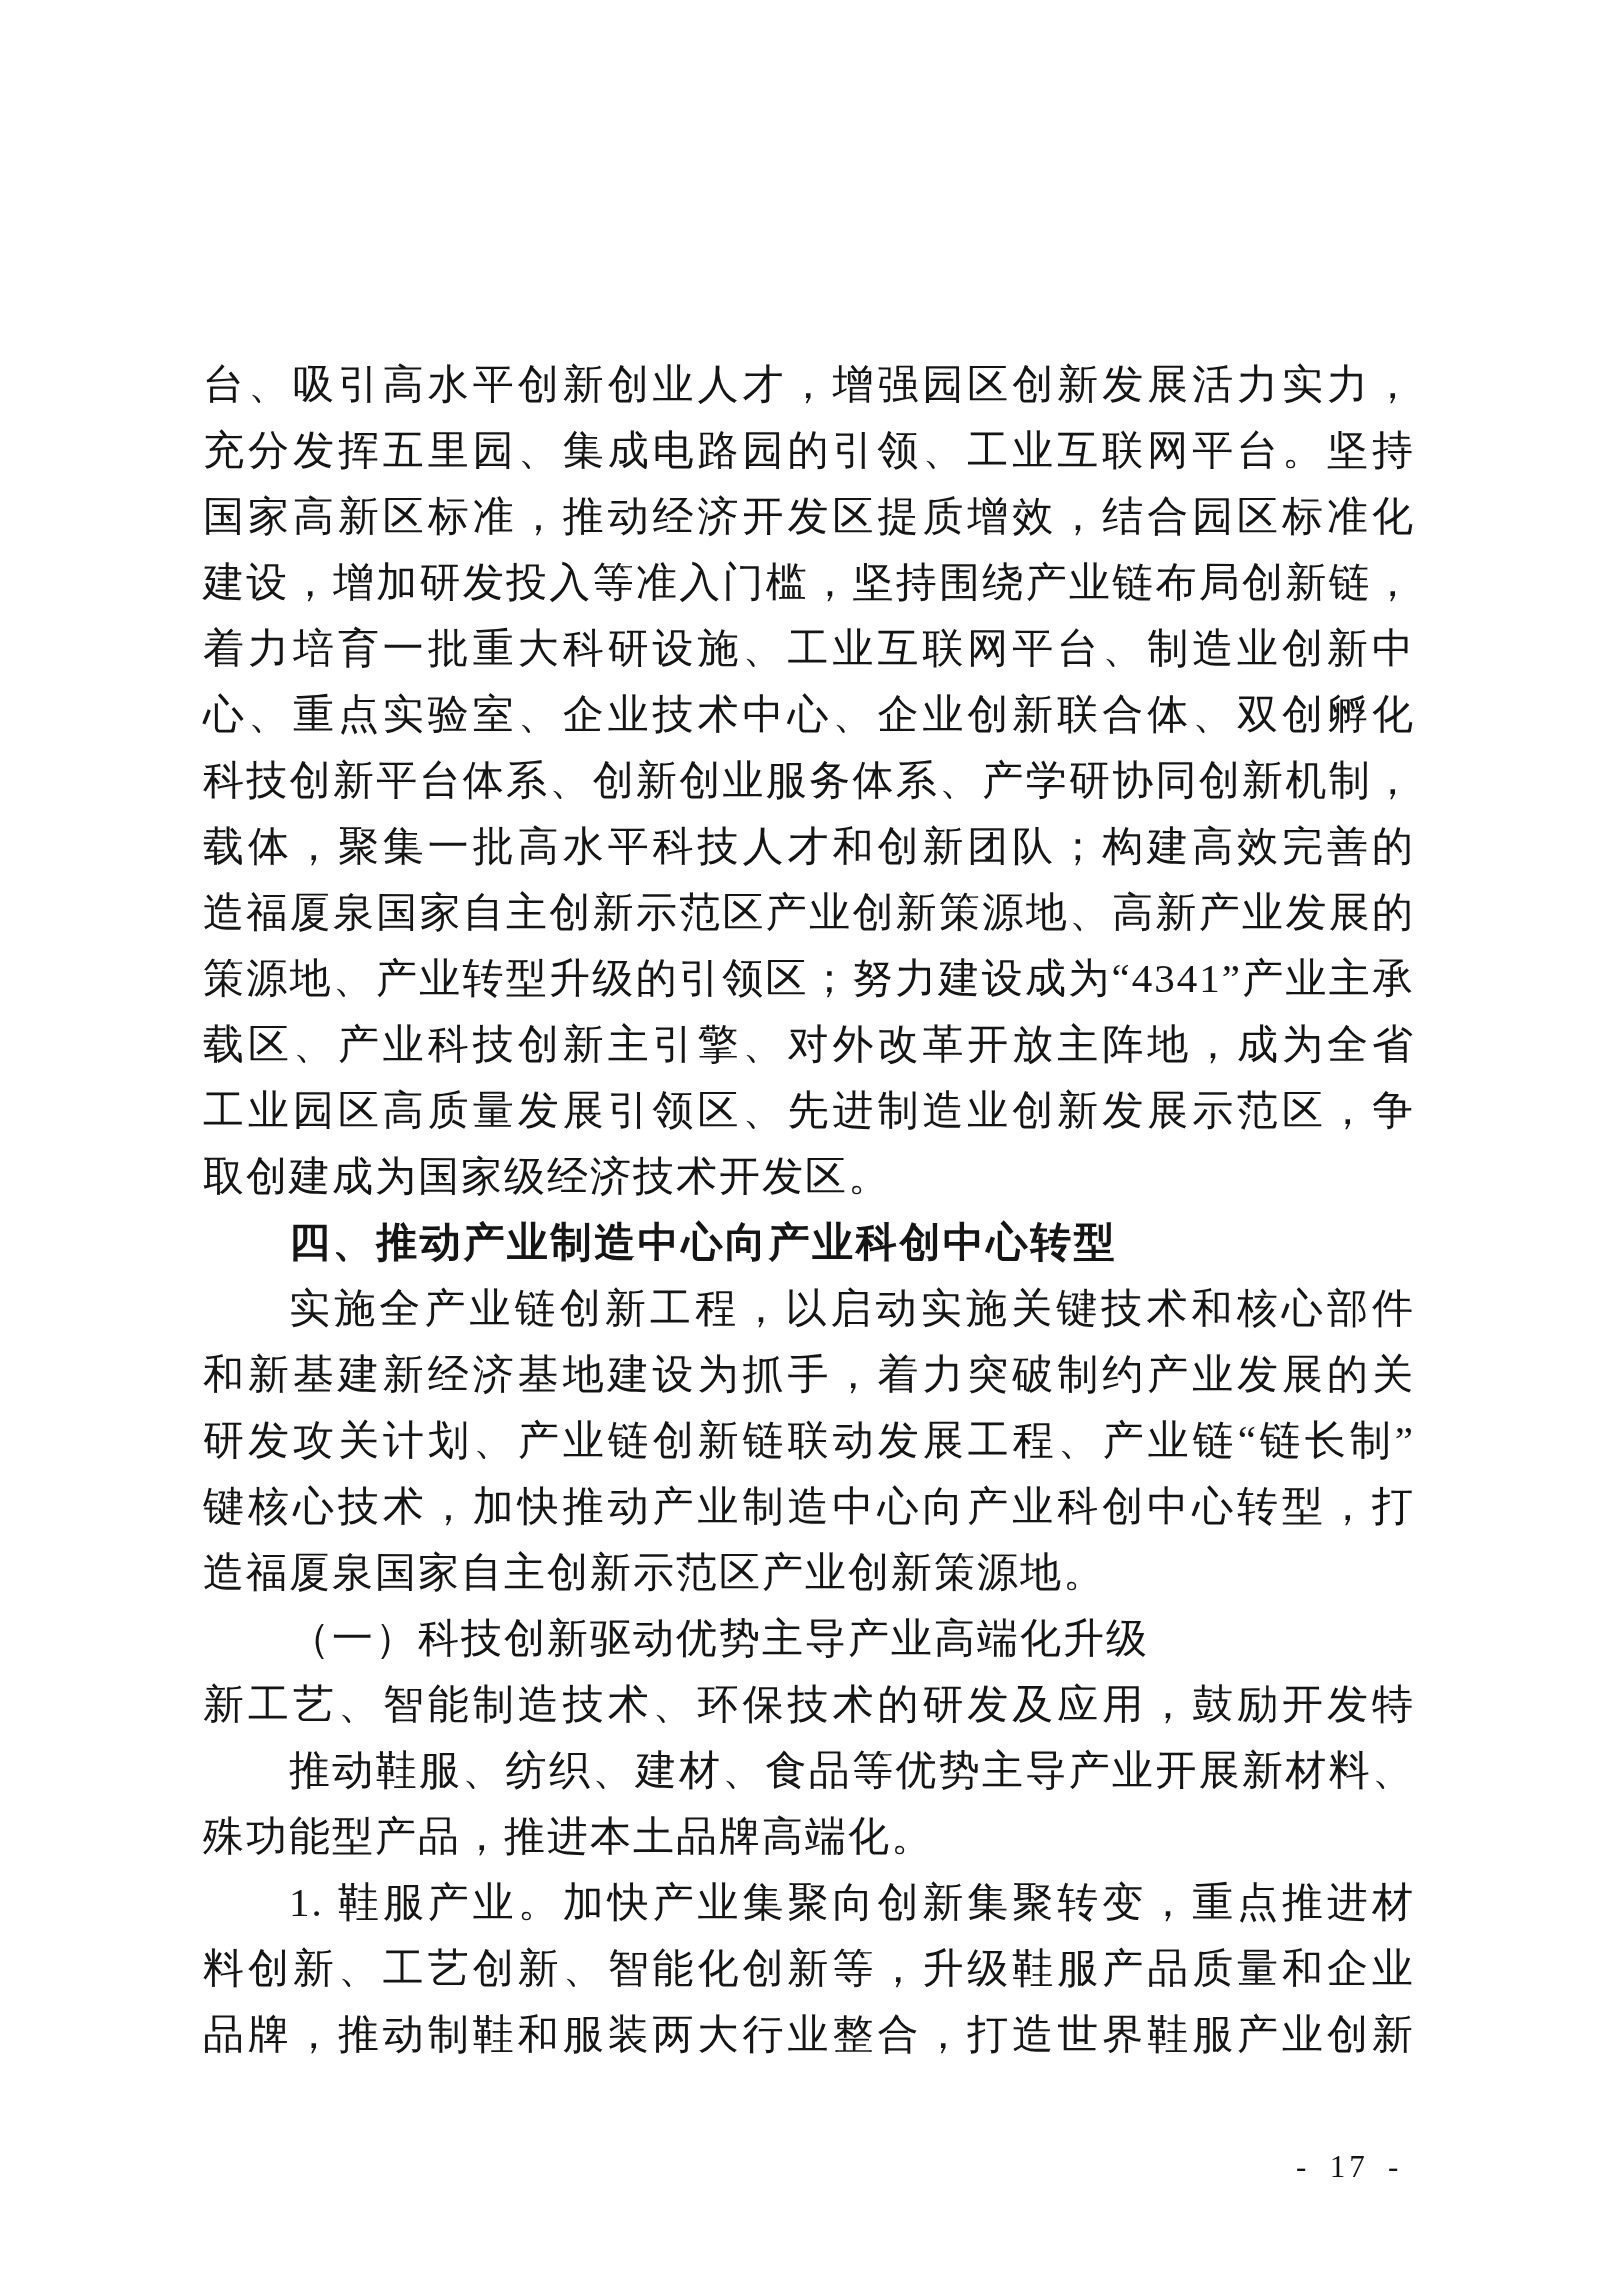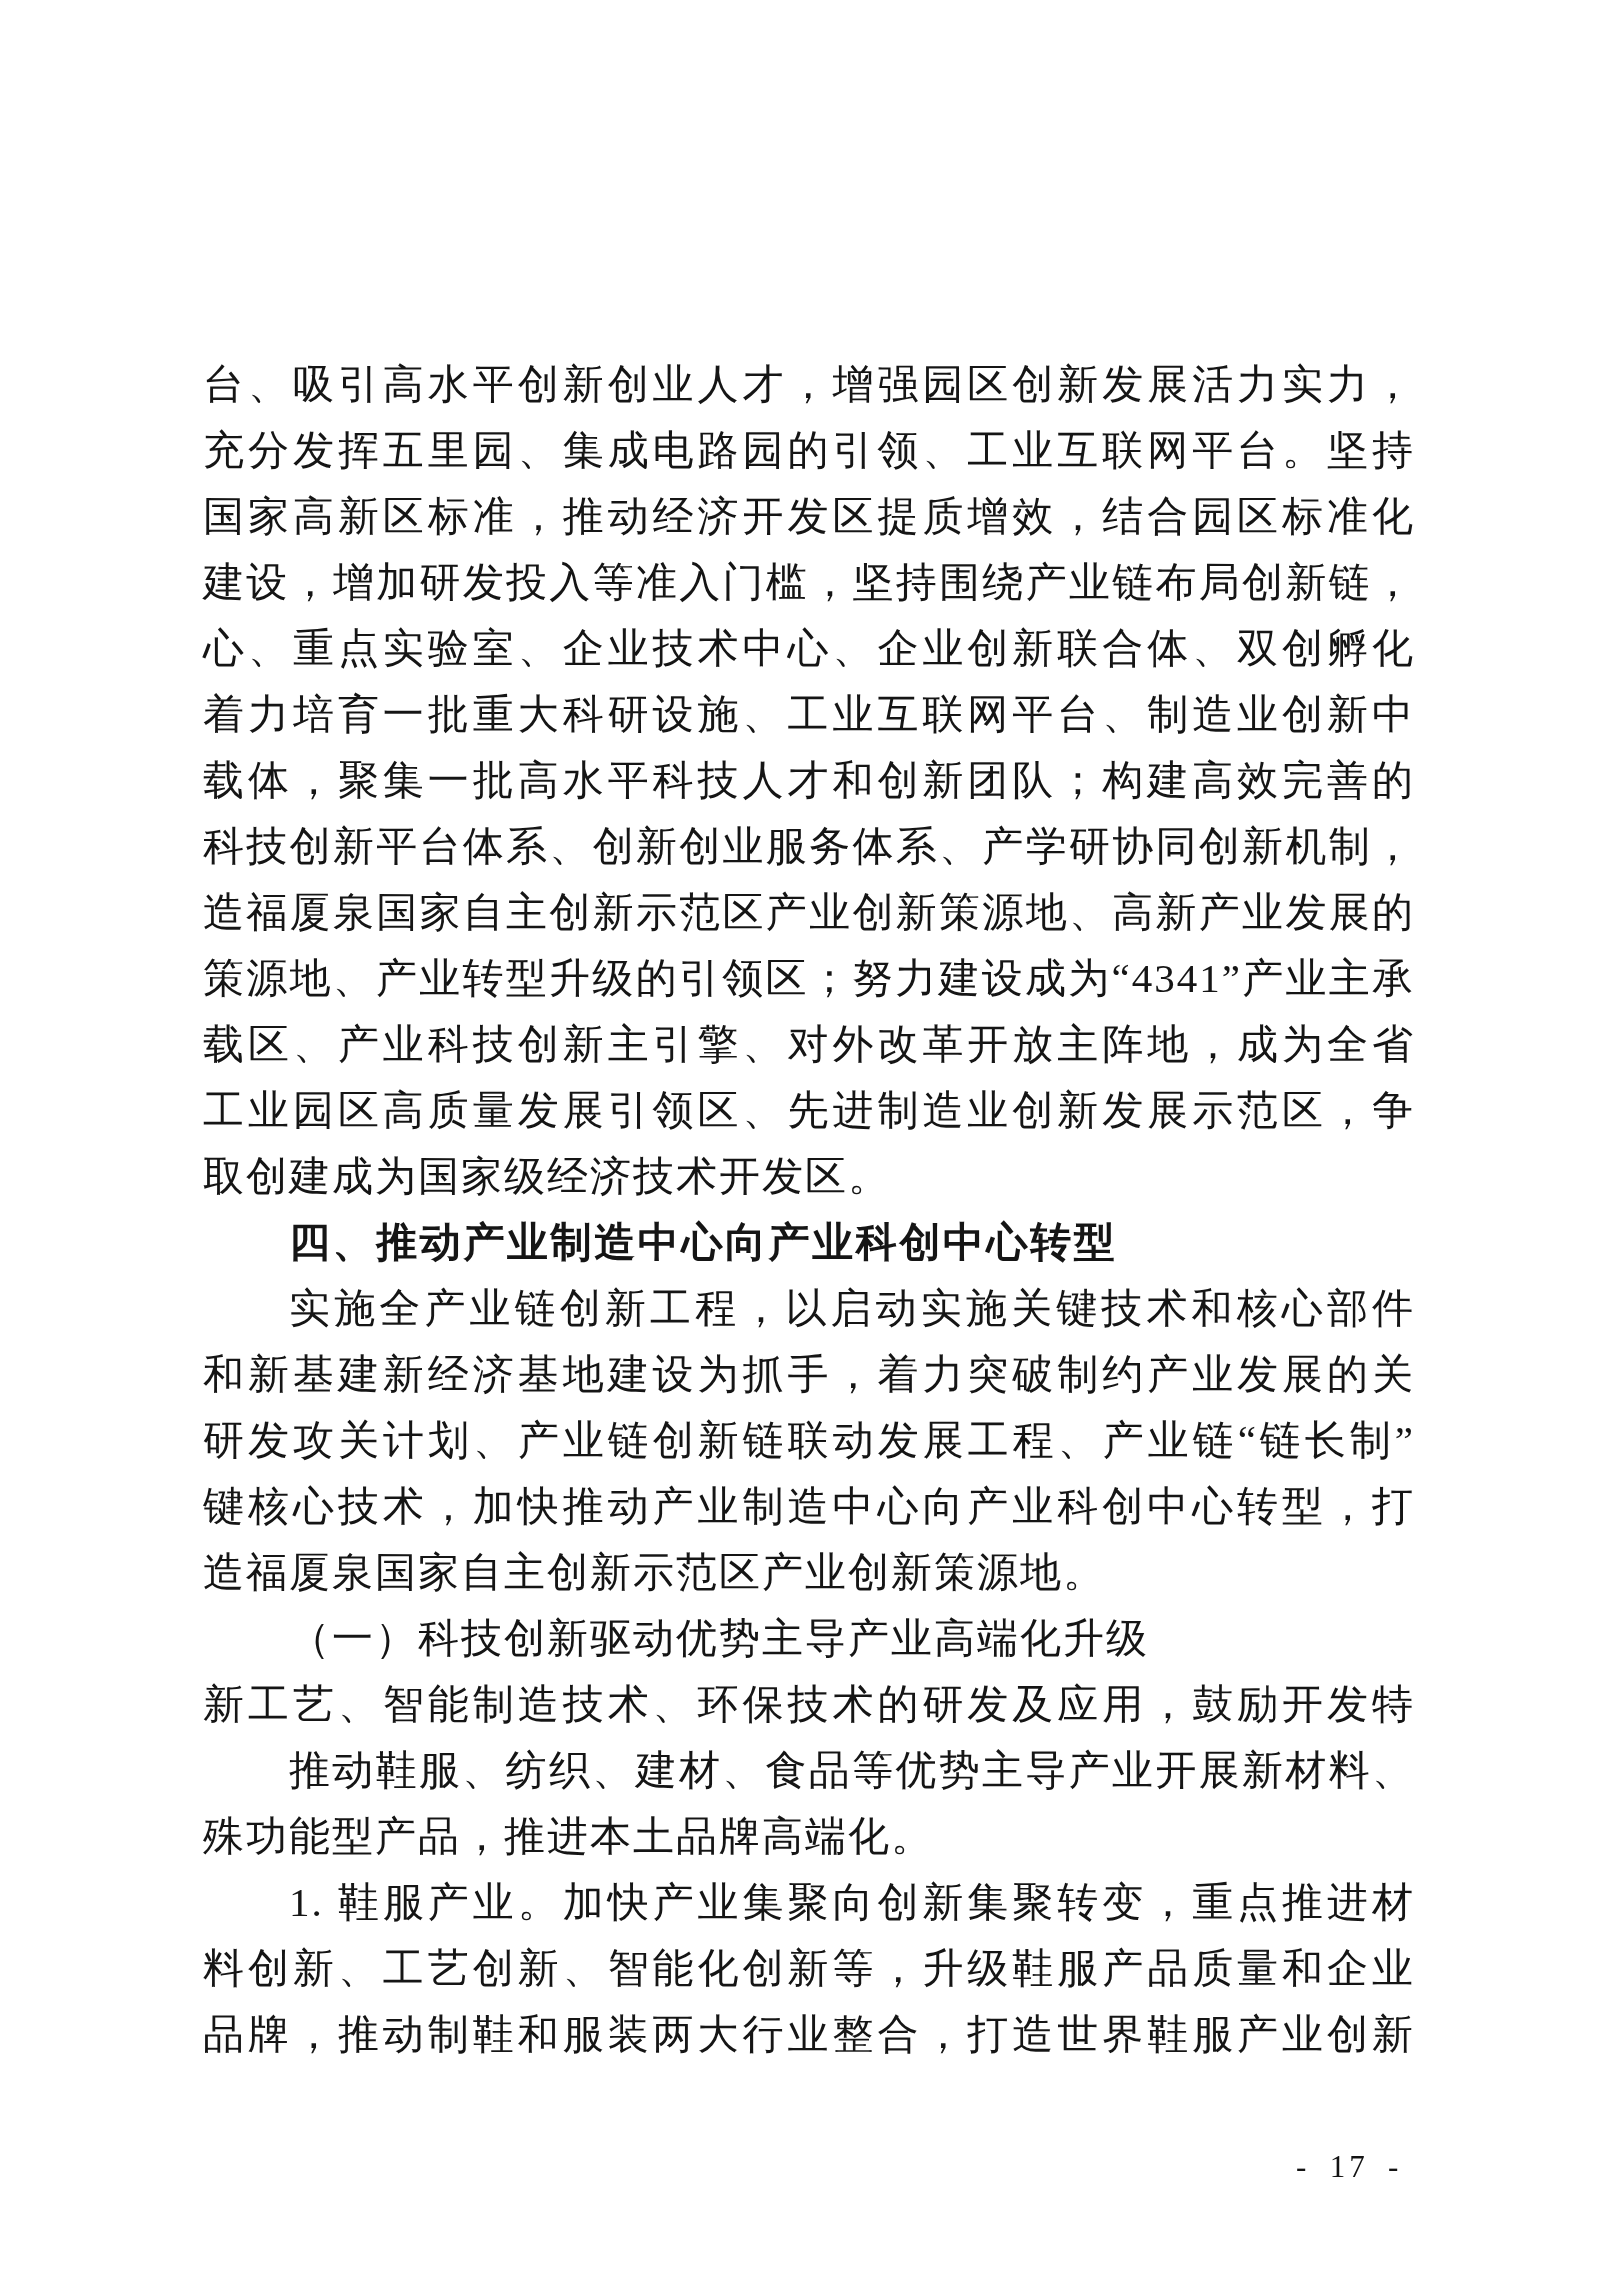--- a/index.html
+++ b/index.html
@@ -62,24 +62,24 @@
 </style>
 </head>
 <body>
 
 <div class="page">
   <div class="text-block">
       <div class="line body fill">台、吸引高水平创新创业人才，增强园区创新发展活力实力，</div>
       <div class="line body fill">充分发挥五里园、集成电路园的引领、工业互联网平台。坚持</div>
       <div class="line body fill">国家高新区标准，推动经济开发区提质增效，结合园区标准化</div>
       <div class="line body fill">建设，增加研发投入等准入门槛，坚持围绕产业链布局创新链，</div>
+      <div class="line body fill">着力培育一批重大科研设施、工业互联网平台、制造业创新中</div>
       <div class="line body fill">心、重点实验室、企业技术中心、企业创新联合体、双创孵化</div>
-      <div class="line body fill">着力培育一批重大科研设施、工业互联网平台、制造业创新中</div>
+      <div class="line body fill">科技创新平台体系、创新创业服务体系、产学研协同创新机制，</div>
       <div class="line body fill">载体，聚集一批高水平科技人才和创新团队；构建高效完善的</div>
-      <div class="line body fill">科技创新平台体系、创新创业服务体系、产学研协同创新机制，</div>
       <div class="line body fill">造福厦泉国家自主创新示范区产业创新策源地、高新产业发展的</div>
       <div class="line body fill">策源地、产业转型升级的引领区；努力建设成为“4341”产业主承</div>
       <div class="line body fill">载区、产业科技创新主引擎、对外改革开放主阵地，成为全省</div>
       <div class="line body fill">工业园区高质量发展引领区、先进制造业创新发展示范区，争</div>
       <div class="line body">取创建成为国家级经济技术开发区。</div>
       <div class="line heading indent">四、推动产业制造中心向产业科创中心转型</div>
       <div class="line body indent fill">实施全产业链创新工程，以启动实施关键技术和核心部件</div>
       <div class="line body fill">和新基建新经济基地建设为抓手，着力突破制约产业发展的关</div>
       <div class="line body fill">研发攻关计划、产业链创新链联动发展工程、产业链“链长制”</div>
       <div class="line body fill">键核心技术，加快推动产业制造中心向产业科创中心转型，打</div>

